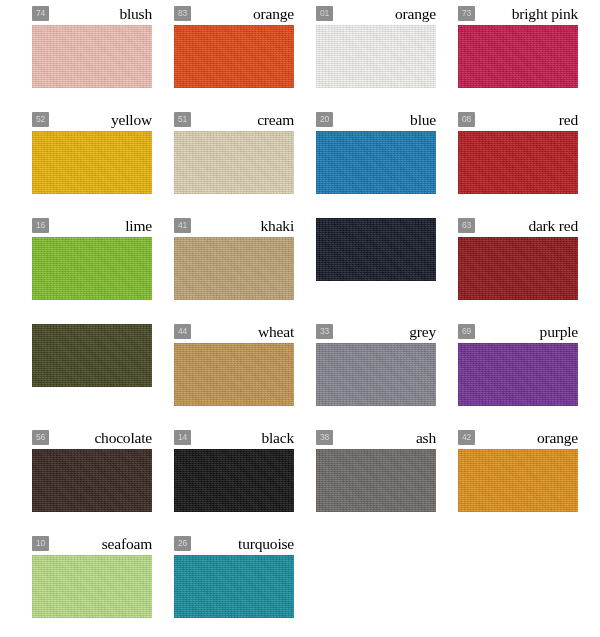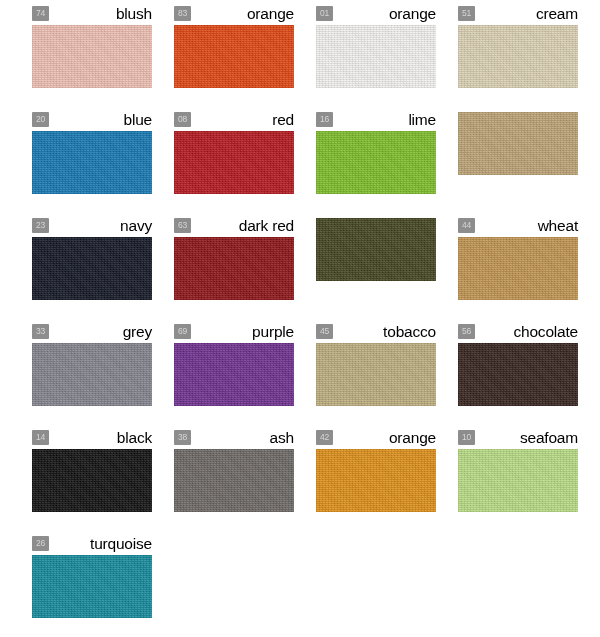--- a/index.html
+++ b/index.html
@@ -59,21 +59,21 @@
     flex: none;
     overflow: hidden;
   }
 
   .color-name {
     font-size: 15.5px;
     line-height: 17px;
     color: #000000;
     text-align: right;
     white-space: nowrap;
-    font-family: Liberation Sans, sans-serif;
+    font-family: Liberation Serif, serif;
     letter-spacing: -0.2px;
   }
 
   .swatch-chip {
     width: 120px;
     height: 63px;
     margin-top: 2px;
     position: relative;
     overflow: hidden;
     background-repeat: repeat;
@@ -130,20 +130,34 @@
     </div>
     <div class="swatch-cell">
       <div class="swatch-head">
         <span class="code-badge">01</span>
         <span class="color-name">orange</span>
       </div>
       <div class="swatch-chip" style="background-color: rgb(244, 243, 240);"></div>
     </div>
     <div class="swatch-cell">
       <div class="swatch-head">
+        <span class="code-badge">73</span>
+        <span class="color-name">bright pink</span>
+      </div>
+      <div class="swatch-chip" style="background-color: rgb(194, 19, 70);"></div>
+    </div>
+    <div class="swatch-cell">
+      <div class="swatch-head">
+        <span class="code-badge">52</span>
+        <span class="color-name">yellow</span>
+      </div>
+      <div class="swatch-chip" style="background-color: rgb(234, 179, 2);"></div>
+    </div>
+    <div class="swatch-cell">
+      <div class="swatch-head">
         <span class="code-badge">51</span>
         <span class="color-name">cream</span>
       </div>
       <div class="swatch-chip" style="background-color: rgb(220, 209, 180);"></div>
     </div>
     <div class="swatch-cell">
       <div class="swatch-head">
         <span class="code-badge">20</span>
         <span class="color-name">blue</span>
       </div>
@@ -157,27 +171,27 @@
       <div class="swatch-chip" style="background-color: rgb(180, 21, 27);"></div>
     </div>
     <div class="swatch-cell">
       <div class="swatch-head">
         <span class="code-badge">16</span>
         <span class="color-name">lime</span>
       </div>
       <div class="swatch-chip" style="background-color: rgb(124, 189, 38);"></div>
     </div>
     <div class="swatch-cell">
+      <div class="swatch-head">
+        <span class="code-badge">41</span>
+        <span class="color-name">khaki</span>
+      </div>
       <div class="swatch-chip" style="background-color: rgb(188, 162, 116);"></div>
     </div>
     <div class="swatch-cell">
-      <div class="swatch-head">
-        <span class="code-badge">23</span>
-        <span class="color-name">navy</span>
-      </div>
       <div class="swatch-chip" style="background-color: rgb(15, 20, 34);"></div>
     </div>
     <div class="swatch-cell">
       <div class="swatch-head">
         <span class="code-badge">63</span>
         <span class="color-name">dark red</span>
       </div>
       <div class="swatch-chip" style="background-color: rgb(140, 16, 20);"></div>
     </div>
     <div class="swatch-cell">
@@ -199,27 +213,20 @@
     </div>
     <div class="swatch-cell">
       <div class="swatch-head">
         <span class="code-badge">69</span>
         <span class="color-name">purple</span>
       </div>
       <div class="swatch-chip" style="background-color: rgb(109, 45, 142);"></div>
     </div>
     <div class="swatch-cell">
       <div class="swatch-head">
-        <span class="code-badge">45</span>
-        <span class="color-name">tobacco</span>
-      </div>
-      <div class="swatch-chip" style="background-color: rgb(188, 173, 124);"></div>
-    </div>
-    <div class="swatch-cell">
-      <div class="swatch-head">
         <span class="code-badge">56</span>
         <span class="color-name">chocolate</span>
       </div>
       <div class="swatch-chip" style="background-color: rgb(51, 32, 26);"></div>
     </div>
     <div class="swatch-cell">
       <div class="swatch-head">
         <span class="code-badge">14</span>
         <span class="color-name">black</span>
       </div>

